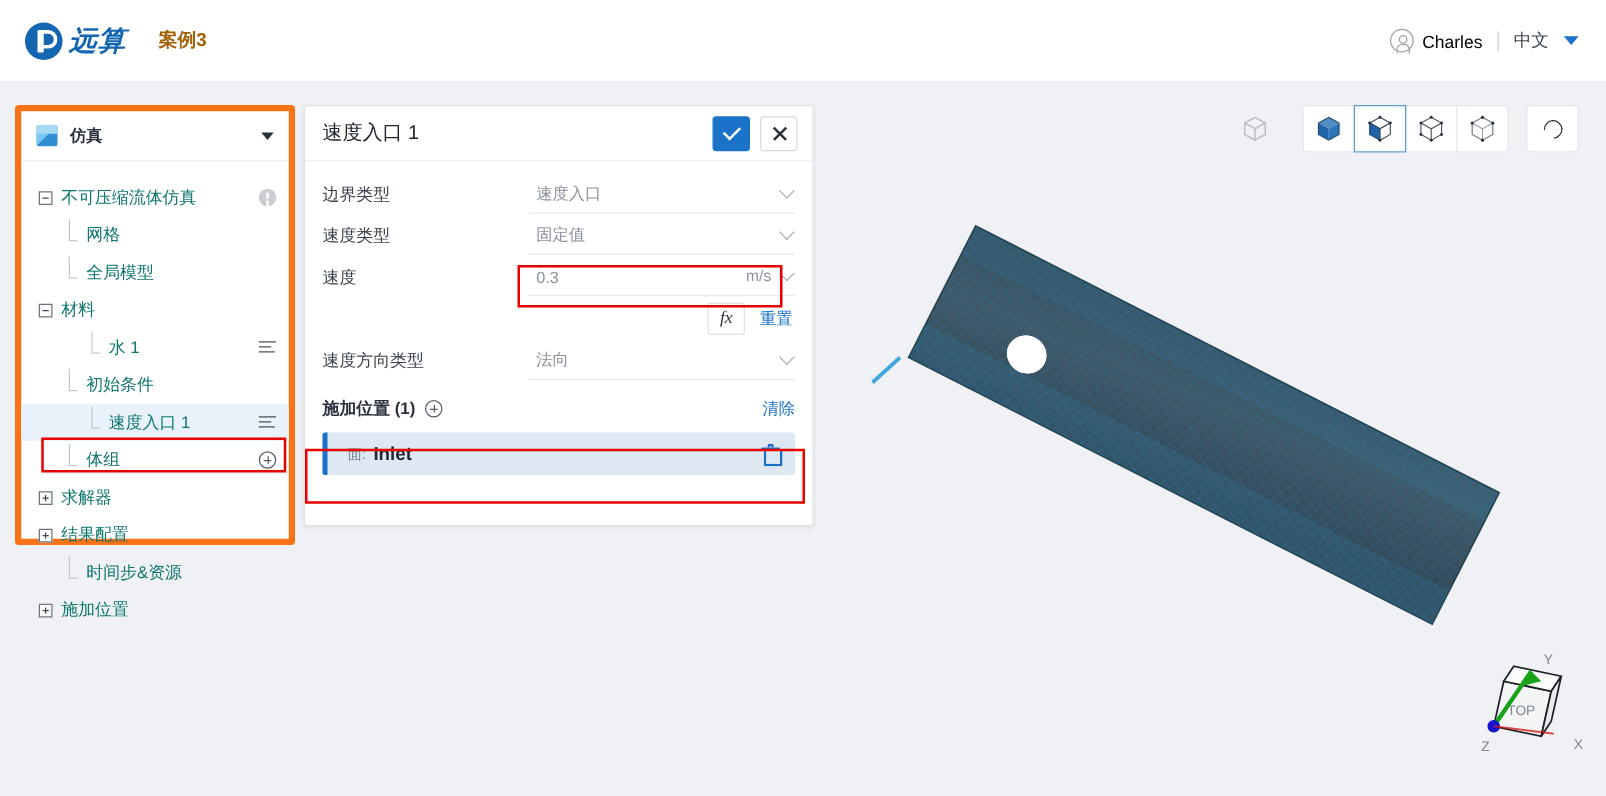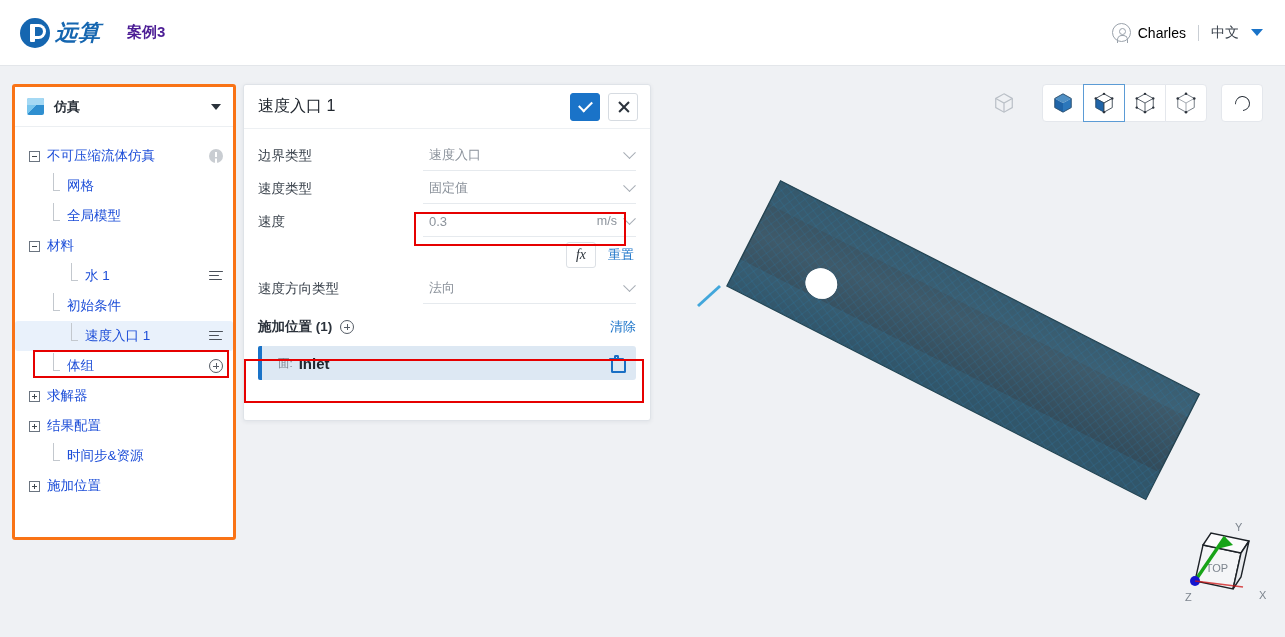--- a/index.html
+++ b/index.html
@@ -29,21 +29,21 @@
   .logo-mark::after {
     content: ""; position: absolute; left: 13px; top: 6px;
     width: 10px; height: 9px; border: 3px solid #fff;
     border-radius: 0 8px 8px 0; border-left: none;
   }
   .logo-text {
     margin-left: 5px; font-size: 22px; font-weight: bold;
     color: #1566b0; letter-spacing: 1px; font-style: italic;
   }
   .case-title {
-    margin-left: 26px; font-size: 15px; font-weight: bold; color: #4c1d95;
+    margin-left: 26px; font-size: 15px; font-weight: bold; color: #a16207;
   }
   .topbar-right {
     margin-left: auto; margin-right: 22px;
     display: flex; align-items: center; gap: 12px;
   }
   .user-chip { display: flex; align-items: center; gap: 7px; color: #000000; font-size: 14px; }
   .avatar-ic {
     width: 19px; height: 19px; border: 1px solid #9aa2ab; border-radius: 50%;
     position: relative; flex: none;
   }
@@ -58,22 +58,22 @@
   }
   .vdiv { width: 1px; height: 16px; background: #c9ced4; }
   .lang { font-size: 14px; color: #3b434d; }
   .caret-down {
     width: 0; height: 0; border-left: 6px solid transparent;
     border-right: 6px solid transparent; border-top: 7px solid #1a73c8;
   }
 
   
   .sidebar {
-    position: absolute; left: 12px; top: 84px; width: 224px; height: 456px;
-    background: #fff; border: 3px solid #f97316; border-radius: 3px;
+    position: absolute; left: 12px; top: 84px; width: 224px; height: 352px;
+    background: #fff; border: 5px solid #f97316; border-radius: 3px;
   }
   .sidebar-head {
     height: 40px; display: flex; align-items: center; padding: 0 12px;
     border-bottom: 1px solid #eceff2;
   }
   .cube-sm {
     width: 17px; height: 17px; position: relative; flex: none;
     background: linear-gradient(135deg,#79c6ee 0 50%, #2f8fd0 50% 100%);
     transform: rotate(0deg); border-radius: 2px;
   }
@@ -83,21 +83,21 @@
   }
   .sidebar-head .ttl { margin-left: 10px; font-size: 13px; font-weight: bold; color: #2b323b; }
   .sidebar-head .caret {
     margin-left: auto; width: 0; height: 0;
     border-left: 5px solid transparent; border-right: 5px solid transparent;
     border-top: 6px solid #2b323b;
   }
   .tree { padding: 14px 0 0 0; }
   .trow {
     position: relative; height: 30px; display: flex; align-items: center;
-    font-size: 13.5px; color: #1d4ed8; padding-right: 10px;
+    font-size: 13.5px; color: #0f766e; padding-right: 10px;
   }
   .trow .lbl { white-space: nowrap; }
   .trow.sel { background: #e9f1fb; border-radius: 3px; }
   .tog {
     width: 11px; height: 11px; border: 1px solid #6b7480; background: #fff;
     position: relative; flex: none; margin-right: 7px;
   }
   .tog::before {
     content: ""; position: absolute; left: 2px; top: 4px; width: 5px; height: 1px; background: #41485] ;
   }

